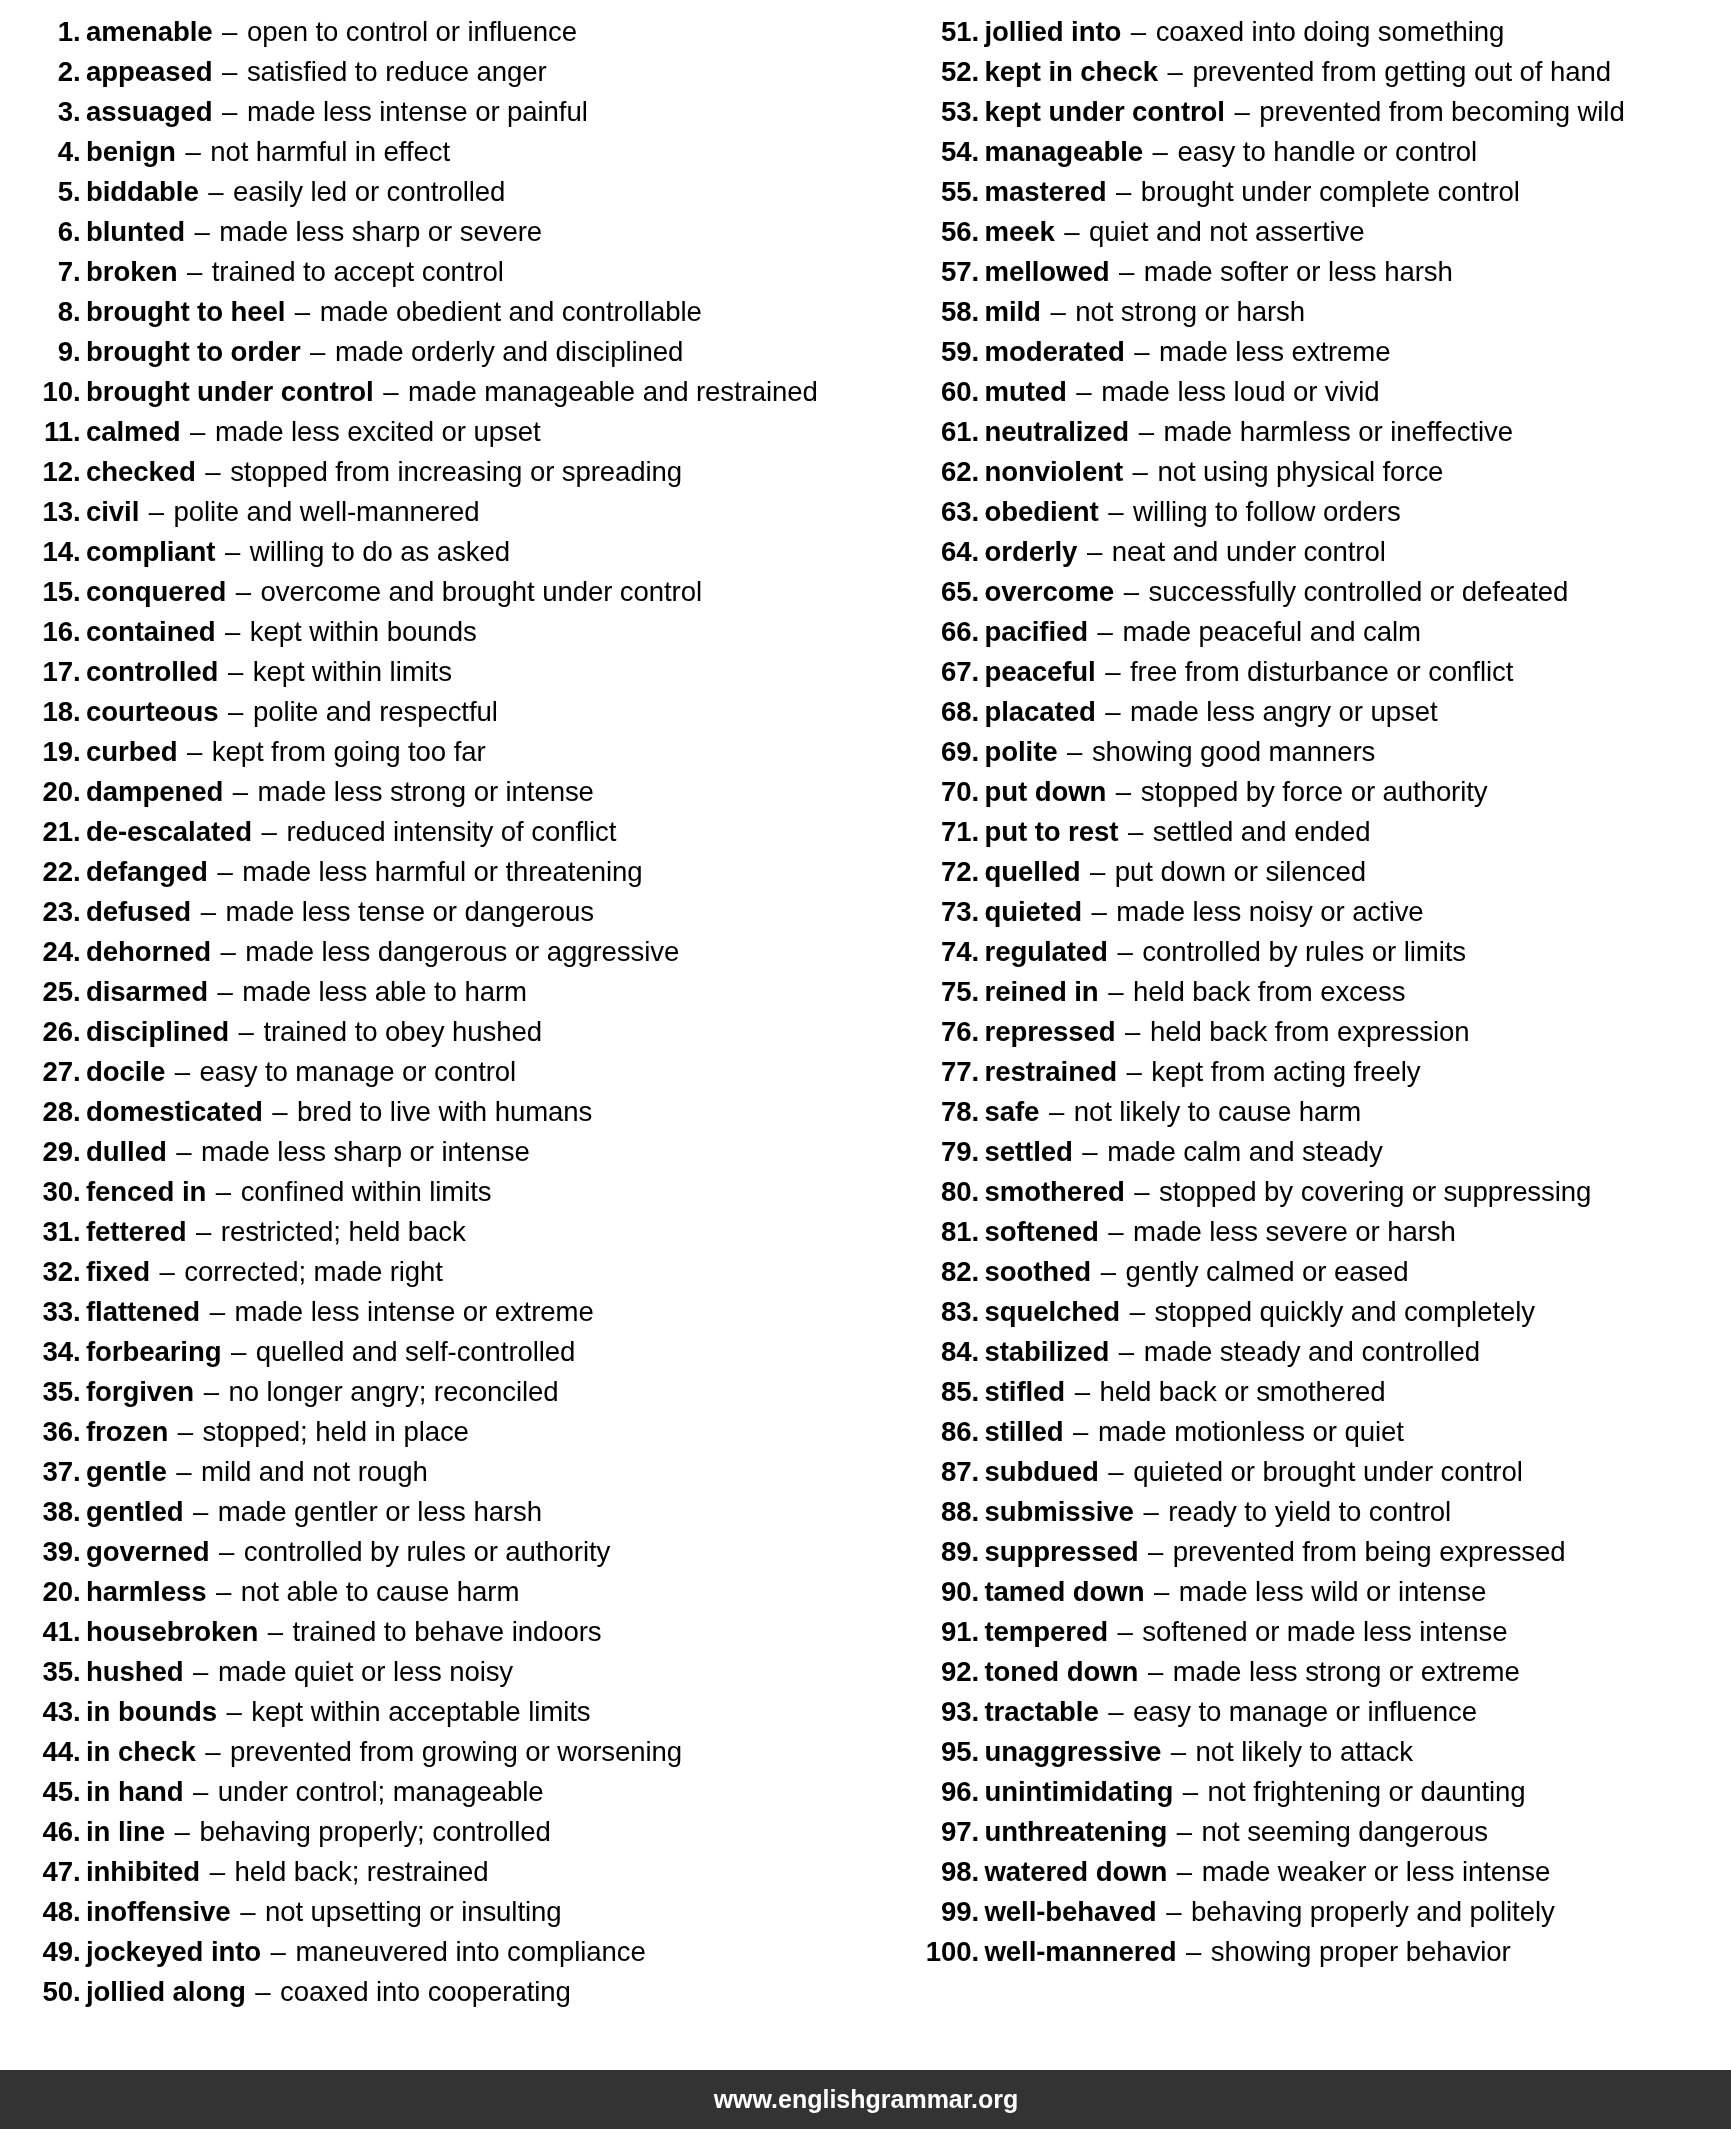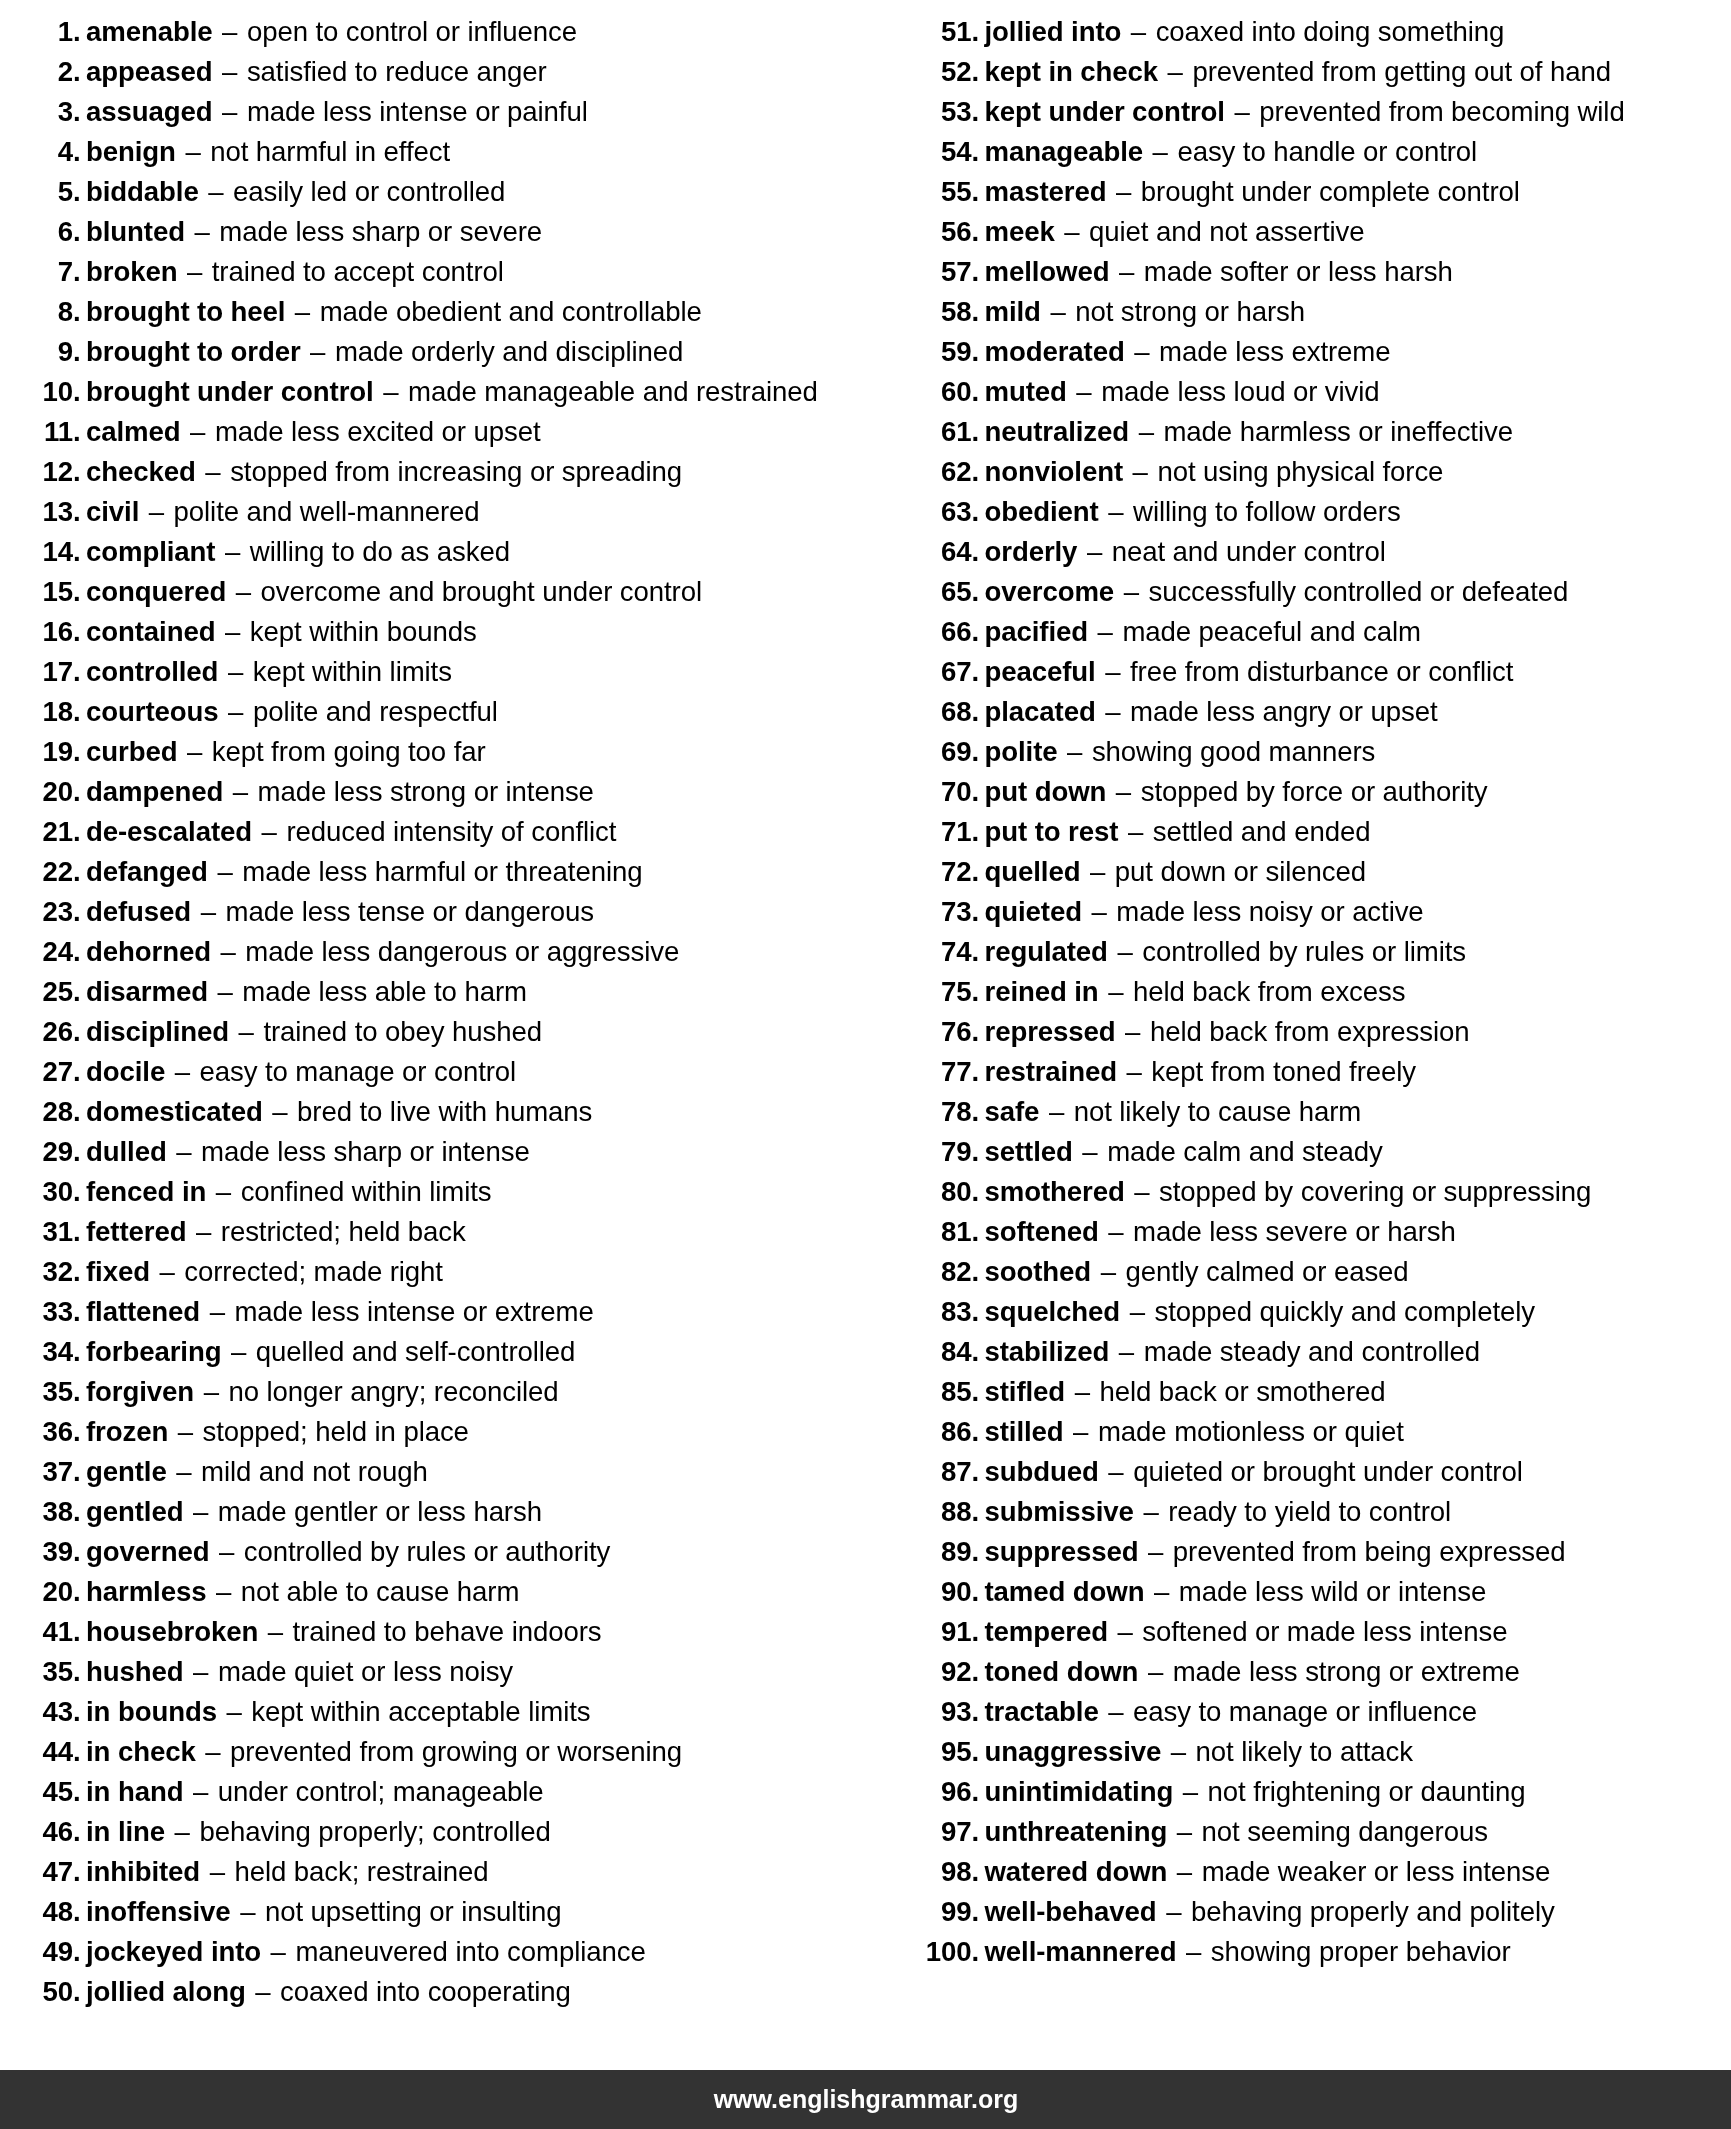--- a/index.html
+++ b/index.html
@@ -399,21 +399,21 @@
         <div class="entry">
           <span class="entry-number">75.</span>
           <span class="entry-body"><span class="entry-term">reined in</span><span class="entry-dash"> – </span><span class="entry-definition">held back from excess</span></span>
         </div>
         <div class="entry">
           <span class="entry-number">76.</span>
           <span class="entry-body"><span class="entry-term">repressed</span><span class="entry-dash"> – </span><span class="entry-definition">held back from expression</span></span>
         </div>
         <div class="entry">
           <span class="entry-number">77.</span>
-          <span class="entry-body"><span class="entry-term">restrained</span><span class="entry-dash"> – </span><span class="entry-definition">kept from toned freely</span></span>
+          <span class="entry-body"><span class="entry-term">restrained</span><span class="entry-dash"> – </span><span class="entry-definition">kept from acting freely</span></span>
         </div>
         <div class="entry">
           <span class="entry-number">78.</span>
           <span class="entry-body"><span class="entry-term">safe</span><span class="entry-dash"> – </span><span class="entry-definition">not likely to cause harm</span></span>
         </div>
         <div class="entry">
           <span class="entry-number">79.</span>
           <span class="entry-body"><span class="entry-term">settled</span><span class="entry-dash"> – </span><span class="entry-definition">made calm and steady</span></span>
         </div>
         <div class="entry">

